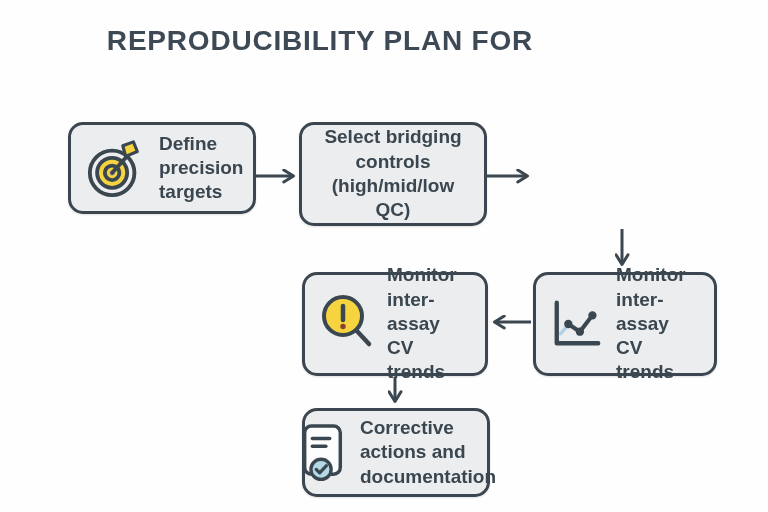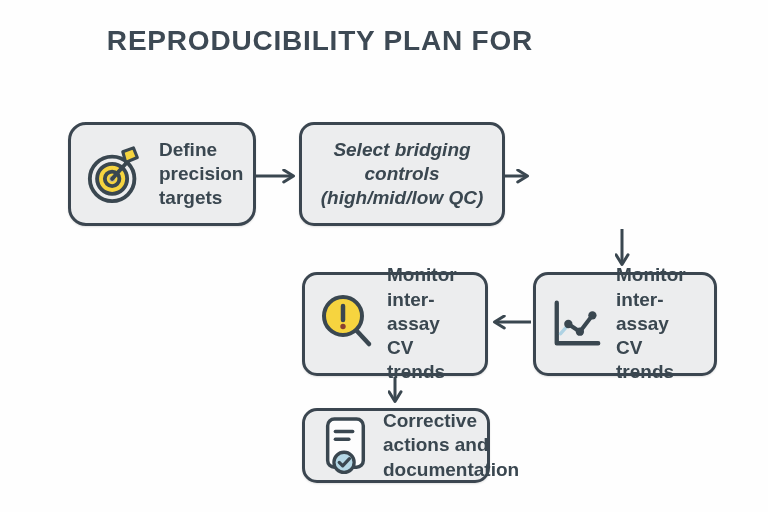--- a/index.html
+++ b/index.html
@@ -45,37 +45,37 @@
     </defs>
     <g stroke="#3a4750" stroke-width="3" fill="none">
       <path d="M256,176 H292" marker-end="url(#arrow)"></path>
       <path d="M487,176 H526" marker-end="url(#arrow)"></path>
       <path d="M622,229 V263" marker-end="url(#arrow)"></path>
       <path d="M531,322 H496" marker-end="url(#arrow)"></path>
       <path d="M395,377 V400" marker-end="url(#arrow)"></path>
     </g>
   </svg>
 
-  <div class="node" style="left:68px;top:122px;width:188px;height:104px;border-radius:18px;">
+  <div class="node" style="left:68px;top:122px;width:188px;height:92px;">
     <span class="icon">
       <svg width="62" height="62" viewBox="0 0 64 64">
         <circle cx="28" cy="37" r="23" fill="none" stroke="#3a4750" stroke-width="4"></circle>
         <circle cx="28" cy="37" r="15.5" fill="#f6d43f" stroke="#3a4750" stroke-width="4"></circle>
         <circle cx="28" cy="37" r="7.5" fill="#f6d43f" stroke="#3a4750" stroke-width="4"></circle>
         <circle cx="28" cy="37" r="3" fill="#b3aa9b"></circle>
         <line x1="28" y1="37" x2="45" y2="18" stroke="#3a4750" stroke-width="4" stroke-linecap="round"></line>
         <polygon points="42,20 39,9 50,5 54,15" fill="#f6d43f" stroke="#3a4750" stroke-width="3.2" stroke-linejoin="round"></polygon>
       </svg>
     </span>
     <span class="label">Define
 precision
 targets</span>
   </div>
 
-  <div class="node center" style="left:299px;top:122px;width:206px;height:104px;font-style:italic;">
+  <div class="node center" style="left:299px;top:122px;width:188px;height:104px;">
     <span class="label">Select bridging
 controls
 (high/mid/low QC)</span>
   </div>
 
 
   <div class="node" style="left:302px;top:272px;width:186px;height:104px;">
     <span class="icon">
       <svg width="56" height="66" viewBox="0 0 56 66">
         <circle cx="24" cy="25" r="19" fill="#f6d43f" stroke="#3a4750" stroke-width="4"></circle>
@@ -98,21 +98,21 @@
         <circle cx="19" cy="26" r="4.3" fill="#3a4750"></circle>
         <circle cx="31" cy="34" r="4.3" fill="#3a4750"></circle>
         <circle cx="44" cy="17" r="4.3" fill="#3a4750"></circle>
       </svg>
     </span>
     <span class="label">Monitor
 inter-assay
 CV trends</span>
   </div>
 
-  <div class="node" style="left:302px;top:408px;width:188px;height:75px;">
+  <div class="node" style="left:302px;top:408px;width:188px;height:89px;justify-content:center;">
     <span class="icon">
       <svg width="52" height="62" viewBox="0 0 54 64">
         <rect x="9" y="4" width="37" height="50" rx="7" fill="#fdfdfd" stroke="#3a4750" stroke-width="3.6"></rect>
         <line x1="17" y1="17" x2="35" y2="17" stroke="#3a4750" stroke-width="3.6" stroke-linecap="round"></line>
         <line x1="17" y1="25" x2="31" y2="25" stroke="#3a4750" stroke-width="3.6" stroke-linecap="round"></line>
         <circle cx="26" cy="49" r="10.5" fill="#b5d8e6" stroke="#3a4750" stroke-width="3.4"></circle>
         <path d="M21,49 l3.6,3.6 l7,-7.4" fill="none" stroke="#3a4750" stroke-width="3.4" stroke-linecap="round" stroke-linejoin="round"></path>
       </svg>
     </span>
     <span class="label">Corrective

